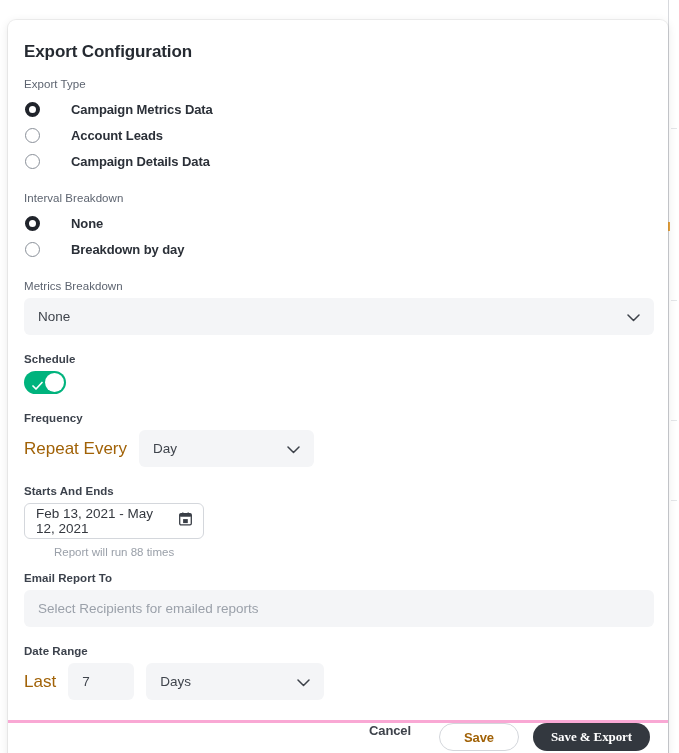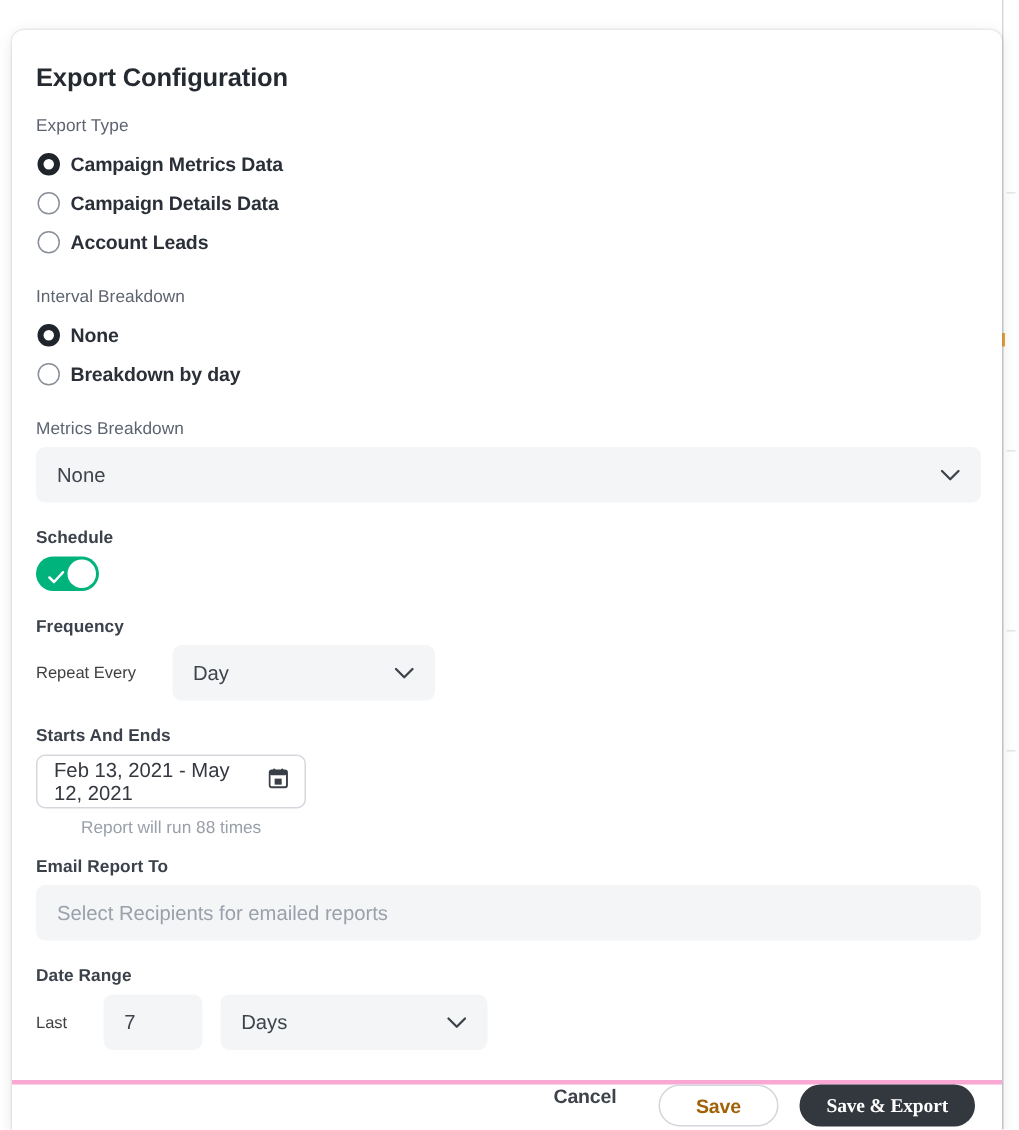--- a/index.html
+++ b/index.html
@@ -112,21 +112,21 @@
     background: #ffffff;
   }
   .radio.on {
     border: 4.2px solid #20242b;
     background: #ffffff;
   }
   .radio-label {
     font-size: 13px;
     font-weight: bold;
     color: #2b3038;
-    margin-left: 7px;
+    margin-left: 31px;
     letter-spacing: -0.1px;
   }
 
   
   .field {
     background: #f4f5f7;
     border-radius: 6px;
     height: 37px;
     display: flex;
     align-items: center;
@@ -175,23 +175,23 @@
     left: 8px;
     top: 6px;
   }
 
   
   .inline-row {
     display: flex;
     align-items: center;
   }
   .inline-label {
-    font-size: 11px;
-    color: #404040;
-    margin-right: 24px;
+    font-size: 17px;
+    color: #a16207;
+    margin-right: 12px;
   }
   .field.freq { width: 175px; }
 
   
   .date-field {
     width: 180px;
     height: 36px;
     box-sizing: border-box;
     border: 1px solid #d4d7dc;
     border-radius: 6px;
@@ -290,26 +290,26 @@
     <div class="group">
       <div class="group-label">Export Type</div>
 
       <div class="radio-row">
         <span class="radio on"></span>
         <span class="radio-label">Campaign Metrics Data</span>
       </div>
 
       <div class="radio-row">
         <span class="radio off"></span>
-        <span class="radio-label">Campaign Details Data</span>
+        <span class="radio-label">Account Leads</span>
       </div>
 
       <div class="radio-row">
         <span class="radio off"></span>
-        <span class="radio-label">Account Leads</span>
+        <span class="radio-label">Campaign Details Data</span>
       </div>
     </div>
 
     <div class="group">
       <div class="group-label">Interval Breakdown</div>
 
       <div class="radio-row">
         <span class="radio on"></span>
         <span class="radio-label">None</span>
       </div>

